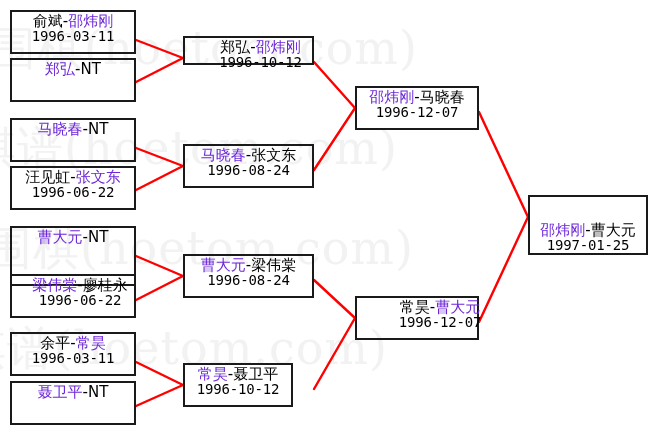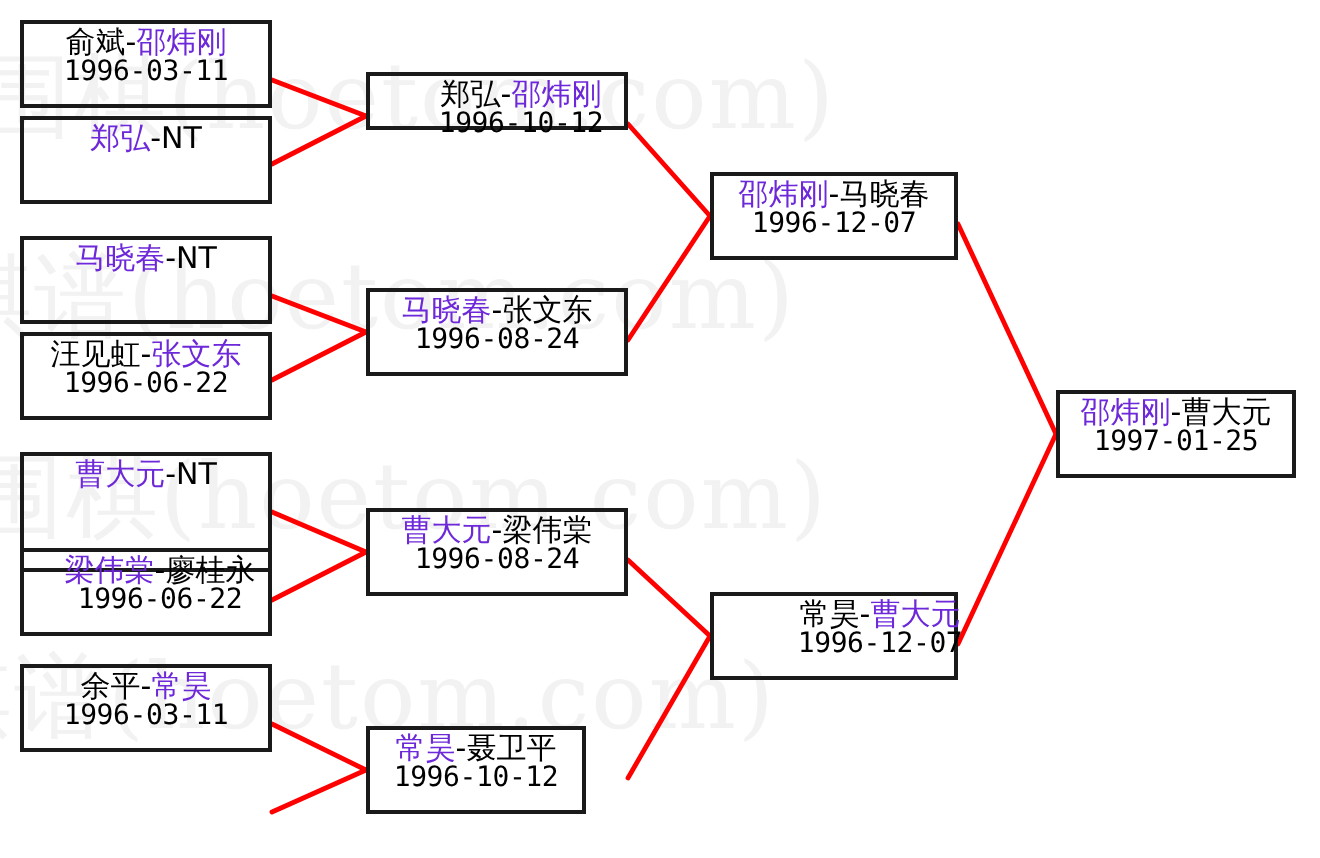--- a/index.html
+++ b/index.html
@@ -135,20 +135,26 @@
     <div class="date-line">1996-06-22</div>
   </div>
 
   <div class="node" style="left:10px;top:332px;width:126px;height:44px;">
     <div class="match-line">
       <span class="p-lose">余平</span><span class="sep">-</span><span class="p-win">常昊</span>
     </div>
     <div class="date-line">1996-03-11</div>
   </div>
 
+  <div class="node" style="left:10px;top:381px;width:126px;height:44px;">
+    <div class="match-line">
+      <span class="p-win">聂卫平</span><span class="sep">-</span><span class="p-lose">NT</span>
+    </div>
+    <div class="date-line"></div>
+  </div>
 
   <div class="node" style="left:183px;top:36px;width:131px;height:29px;padding-left:24px;">
     <div class="match-line">
       <span class="p-lose">郑弘</span><span class="sep">-</span><span class="p-win">邵炜刚</span>
     </div>
     <div class="date-line">1996-10-12</div>
   </div>
 
   <div class="node" style="left:183px;top:144px;width:131px;height:44px;">
     <div class="match-line">
@@ -178,20 +184,20 @@
     <div class="date-line">1996-12-07</div>
   </div>
 
   <div class="node" style="left:355px;top:296px;width:124px;height:44px;padding-left:46px;">
     <div class="match-line">
       <span class="p-lose">常昊</span><span class="sep">-</span><span class="p-win">曹大元</span>
     </div>
     <div class="date-line">1996-12-07</div>
   </div>
 
-  <div class="node" style="left:528px;top:195px;width:120px;height:44px;">
+  <div class="node" style="left:528px;top:195px;width:120px;height:60px;justify-content:flex-end;">
     <div class="match-line">
       <span class="p-win">邵炜刚</span><span class="sep">-</span><span class="p-lose">曹大元</span>
     </div>
     <div class="date-line">1997-01-25</div>
   </div>
 
 </div>
 
 </body></html>

